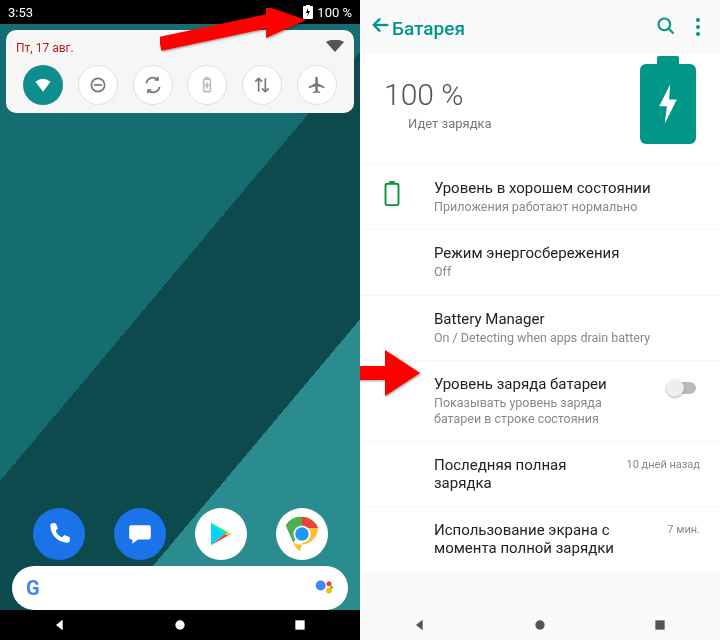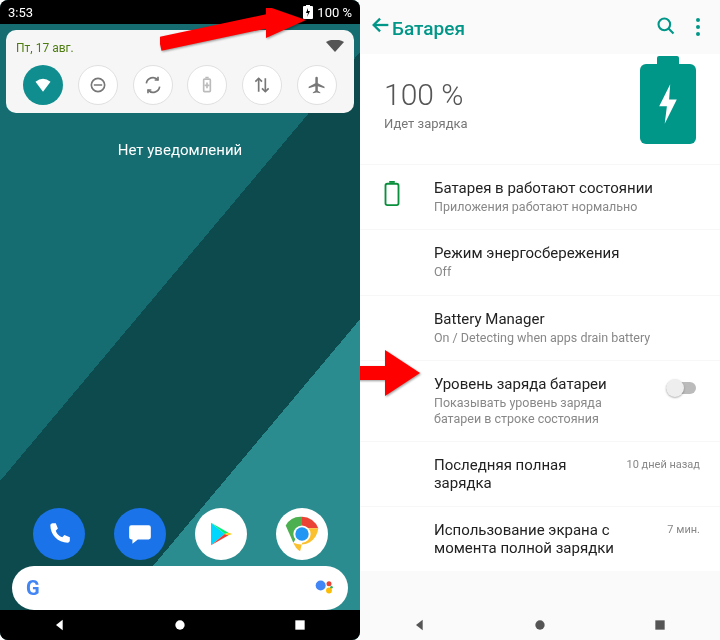--- a/index.html
+++ b/index.html
@@ -1,28 +1,28 @@
 <!DOCTYPE html>
 <html><head>
 <meta charset="utf-8">
 <style>
 * { box-sizing: border-box; margin: 0; padding: 0; font-family: Roboto, Arial, sans-serif; }
 body { width: 720px; height: 640px; display: flex; background: #fff; overflow: hidden; }
 
 .phone { width: 360px; height: 640px; position: relative; overflow: hidden; }
 
 
-.left { background: linear-gradient(130deg, #166d71 0%, #166d71 45%, #0d4a4d 45%, #0d4a4d 70%, #2a8c8f 70%); border-radius: 8px; }
+.left { background: linear-gradient(130deg, #166d71 0%, #166d71 45%, #0d4a4d 45%, #0d4a4d 70%, #2a8c8f 70%); }
 .statusbar { height: 24px; display: flex; align-items: center; justify-content: space-between; padding: 0 8px; font-size: 13px; font-weight: 400; }
 .sb-black { background: #000; color: #fff; }
 .sb-light { background: #e7e7e7; color: #444; }
 .sb-right { display: flex; align-items: center; gap: 4px; }
 
 .notif-panel { margin: 6px 6px 0 6px; background: #f6f6f6; border-radius: 10px; padding: 10px 10px 8px 10px; }
-.notif-header { display: flex; justify-content: space-between; align-items: center; font-size: 12px; color: #4d7c0f; margin-bottom: 10px; }
+.notif-header { display: flex; justify-content: space-between; align-items: center; font-size: 12px; color: #b91c1c; margin-bottom: 10px; }
 .qs-row { display: flex; justify-content: space-around; align-items: center; }
 .qs { width: 40px; height: 40px; border-radius: 50%; display: flex; align-items: center; justify-content: center; }
 .qs-active { background: #108d8e; }
 .qs-inactive { background: #fff; border: 1px solid #e0e0e0; }
 .qs svg { width: 20px; height: 20px; }
 
 .no-notif { text-align: center; color: #fff; font-size: 15px; margin-top: 28px; }
 
 .dock { position: absolute; bottom: 80px; left: 0; right: 0; display: flex; justify-content: space-around; padding: 0 18px; }
 .app-icon { width: 52px; height: 52px; border-radius: 50%; display: flex; align-items: center; justify-content: center; }
@@ -36,21 +36,21 @@
 
 
 .right { background: #fafafa; }
 .appbar { display: flex; align-items: flex-end; padding: 14px 10px; }
 .appbar .back { color: #009688; }
 .appbar .title { color: #009688; font-size: 19px; font-weight: 500; flex: 1; }
 .appbar .act { color: #009688; padding: 0 10px; }
 
 .battery-hero { padding: 10px 24px 20px 24px; display: flex; justify-content: space-between; align-items: center; background: #fff; }
 .battery-hero .pct { font-size: 30px; color: #555; font-weight: 300; }
-.battery-hero .sub { font-size: 13px; color: #777; margin-top: 4px; }
+.battery-hero .sub { font-size: 13px; color: #777; margin-top: 4px; margin-left: 24px; }
 .big-batt { width: 56px; height: 80px; background: #009688; border-radius: 6px; position: relative; display: flex; align-items: center; justify-content: center; }
 .big-batt::before { content: ""; position: absolute; top: -8px; left: 50%; transform: translateX(-50%); width: 22px; height: 8px; background: #009688; border-radius: 2px 2px 0 0; }
 
 .list { background: #fff; }
 .row { padding: 14px 20px 14px 74px; position: relative; border-top: 1px solid rgba(0,0,0,0.03); }
 .row .icon-slot { position: absolute; left: 22px; top: 16px; width: 24px; height: 24px; }
 .row .t { font-size: 15px; color: #222; }
 .row .s { font-size: 12.5px; color: #888; margin-top: 2px; line-height: 1.3; }
 .row .rval { position: absolute; right: 20px; top: 16px; font-size: 11px; color: #888; }
 .switch { position: absolute; right: 20px; top: 18px; width: 34px; height: 18px; }
@@ -121,21 +121,20 @@
           </svg>
         </div>
       <div class="qs qs-inactive">
           <svg viewBox="0 0 24 24" fill="#777">
             <path d="M21 14 L13 10 L13 3.5 A1.5 1.5 0 0 0 10 3.5 L10 10 L2 14 L2 16 L10 13.5 L10 19 L7 21 L7 22 L11.5 21 L16 22 L16 21 L13 19 L13 13.5 L21 16 Z"></path>
           </svg>
         </div>
     </div>
   </div>
 
-  <div class="no-notif">Нет уведомлений</div>
 
   <div class="dock">
     <div class="app-icon" style="background:#1a73e8">
         <svg width="26" height="26" viewBox="0 0 24 24" fill="#fff">
           <path d="M6 2 C5 2 4 3 4 4 C4 13 11 20 20 20 C21 20 22 19 22 18 L22 15 L17 13 L15 15 C12 14 10 12 9 9 L11 7 L9 2 Z"></path>
         </svg>
       </div>
     <div class="app-icon" style="background:#1a73e8">
         <svg width="26" height="26" viewBox="0 0 24 24" fill="#fff">
           <path d="M4 4 H20 A2 2 0 0 1 22 6 V15 A2 2 0 0 1 20 17 H10 L5 21 V17 H4 A2 2 0 0 1 2 15 V6 A2 2 0 0 1 4 4 Z"></path>
@@ -226,21 +225,21 @@
         </svg>
     </div>
   </div>
 
   <div class="list">
     <div class="row">
       <span class="icon-slot"><svg width="20" height="26" viewBox="0 0 20 28" fill="none" stroke="#0a8f3c" stroke-width="2">
             <rect x="3" y="3" width="14" height="23" rx="2"></rect>
             <line x1="7" y1="1" x2="13" y2="1"></line>
           </svg></span>
-      <div class="t">Батарея в работают состоянии</div>
+      <div class="t">Уровень в хорошем состоянии</div>
       <div class="s">Приложения работают нормально</div>
     </div>
     <div class="row">
       <div class="t">Режим энергосбережения</div>
       <div class="s">Off</div>
     </div>
     <div class="row">
       <div class="t">Battery Manager</div>
       <div class="s">On / Detecting when apps drain battery</div>
     </div>

